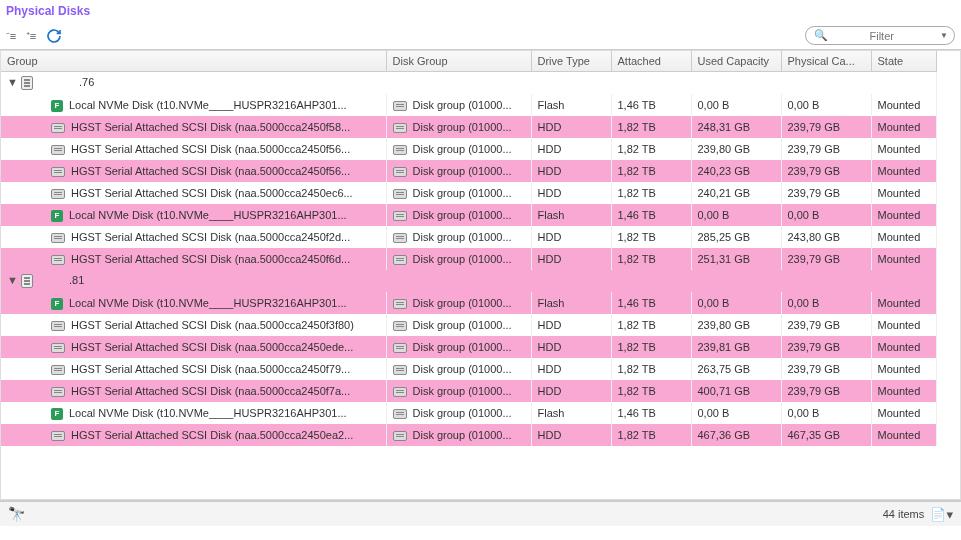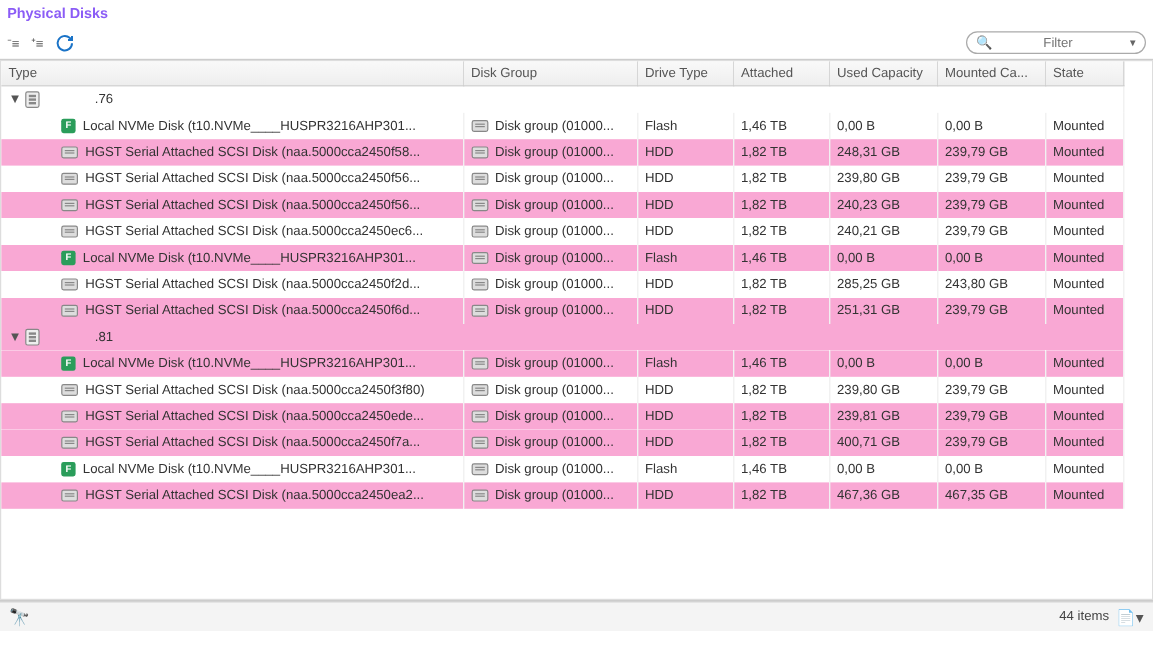--- a/index.html
+++ b/index.html
@@ -197,26 +197,26 @@
         <col class="c-name">
           <col class="c-dg">
           <col class="c-dt">
           <col class="c-cap">
           <col class="c-used">
           <col class="c-res">
           <col class="c-state">
       </colgroup>
       <thead>
         <tr>
-          <th>Type</th>
+          <th>Group</th>
           <th>Disk Group</th>
           <th>Drive Type</th>
           <th>Attached</th>
           <th>Used Capacity</th>
-          <th>Mounted Ca...</th>
+          <th>Physical Ca...</th>
           <th>State</th>
         </tr>
       </thead>
       <tbody id="tbody">
           <tr class="group">
             <td colspan="7" class="indent0"><span class="caret">▼</span><span class="host-icon"></span><span style="margin-left:40px;">.76</span></td>
           </tr>
           <tr>
             <td class="indent1"><span class="flash-badge">F</span><span>Local NVMe Disk (t10.NVMe____HUSPR3216AHP301...</span></td>
             <td><span class="dg-icon"></span><span>Disk group (01000...</span></td>
@@ -283,21 +283,21 @@
           <tr class="alt">
             <td class="indent1"><span class="disk-icon"></span><span>HGST Serial Attached SCSI Disk (naa.5000cca2450f6d...</span></td>
             <td><span class="dg-icon"></span><span>Disk group (01000...</span></td>
             <td>HDD</td>
             <td>1,82 TB</td>
             <td>251,31 GB</td>
             <td>239,79 GB</td>
             <td>Mounted</td>
           </tr>
           <tr class="group alt">
-            <td colspan="7" class="indent0"><span class="caret">▼</span><span class="host-icon"></span><span style="margin-left:40px;text-align:right;">.81</span></td>
+            <td colspan="7" class="indent0"><span class="caret">▼</span><span class="host-icon"></span><span style="margin-left:30px;text-align:right;">.81</span></td>
           </tr>
           <tr class="alt">
             <td class="indent1"><span class="flash-badge">F</span><span>Local NVMe Disk (t10.NVMe____HUSPR3216AHP301...</span></td>
             <td><span class="dg-icon"></span><span>Disk group (01000...</span></td>
             <td>Flash</td>
             <td>1,46 TB</td>
             <td>0,00 B</td>
             <td>0,00 B</td>
             <td>Mounted</td>
           </tr>
@@ -309,20 +309,29 @@
             <td>239,80 GB</td>
             <td>239,79 GB</td>
             <td>Mounted</td>
           </tr>
           <tr class="alt">
             <td class="indent1"><span class="disk-icon"></span><span>HGST Serial Attached SCSI Disk (naa.5000cca2450ede...</span></td>
             <td><span class="dg-icon"></span><span>Disk group (01000...</span></td>
             <td>HDD</td>
             <td>1,82 TB</td>
             <td>239,81 GB</td>
+            <td>239,79 GB</td>
+            <td>Mounted</td>
+          </tr>
+          <tr>
+            <td class="indent1"><span class="disk-icon"></span><span>HGST Serial Attached SCSI Disk (naa.5000cca2450f79...</span></td>
+            <td><span class="dg-icon"></span><span>Disk group (01000...</span></td>
+            <td>HDD</td>
+            <td>1,82 TB</td>
+            <td>263,75 GB</td>
             <td>239,79 GB</td>
             <td>Mounted</td>
           </tr>
           <tr class="alt">
             <td class="indent1"><span class="disk-icon"></span><span>HGST Serial Attached SCSI Disk (naa.5000cca2450f7a...</span></td>
             <td><span class="dg-icon"></span><span>Disk group (01000...</span></td>
             <td>HDD</td>
             <td>1,82 TB</td>
             <td>400,71 GB</td>
             <td>239,79 GB</td>

